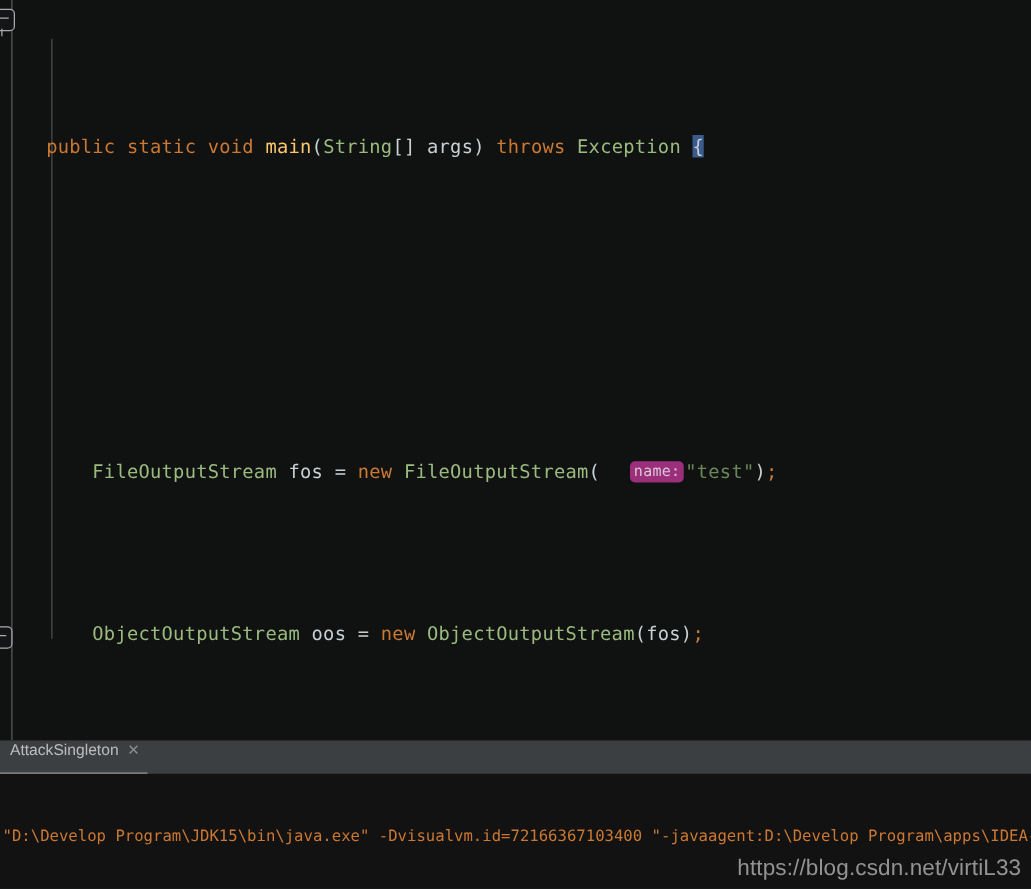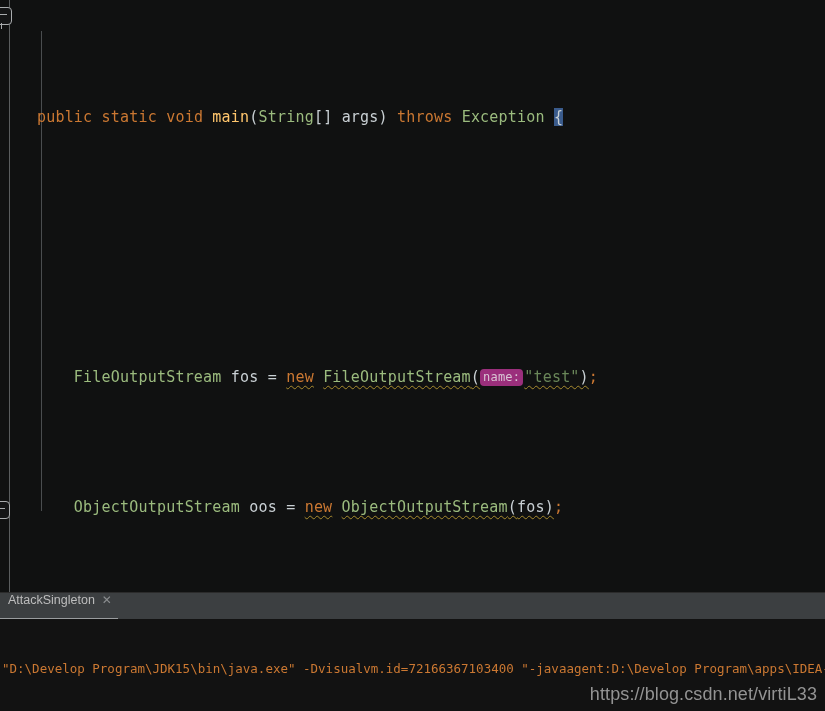--- a/index.html
+++ b/index.html
@@ -59,36 +59,36 @@
   .typ{color:#9bbb7e;}
   .mth{color:#ffc66d;}
   .var{color:#c9d0d4;}
   .str{color:#6a8759;}
   .pun{color:#c9d0d4;}
   .sem{color:#cb7832;}
   .opr{color:#c9d0d4;}
   .brace-hl{background:#3a5b8c;color:#c9d0d4;}
 
   .squig{
-    text-decoration:underline;
     text-decoration-style:wavy;
     text-decoration-color:#a88b2e;
     text-decoration-thickness:1px;
     text-underline-offset:3px;
   }
 
   .hint{
     display:inline-block;
     background:#9b2f7c;color:#d9c6d4;
     border-radius:4px;
     padding:0 3px;
     font-size:12px;
     line-height:17px;
     vertical-align:1px;
     margin-right:1px;
+    margin-left:24px;
   }
 
   
   .console-panel{
     position:absolute;left:0;top:592px;width:825px;height:119px;
     background:#3c3f41;
   }
   .toolwin-divider{
     position:absolute;left:0;top:0;width:825px;height:1px;background:#2b2b2b;
   }

